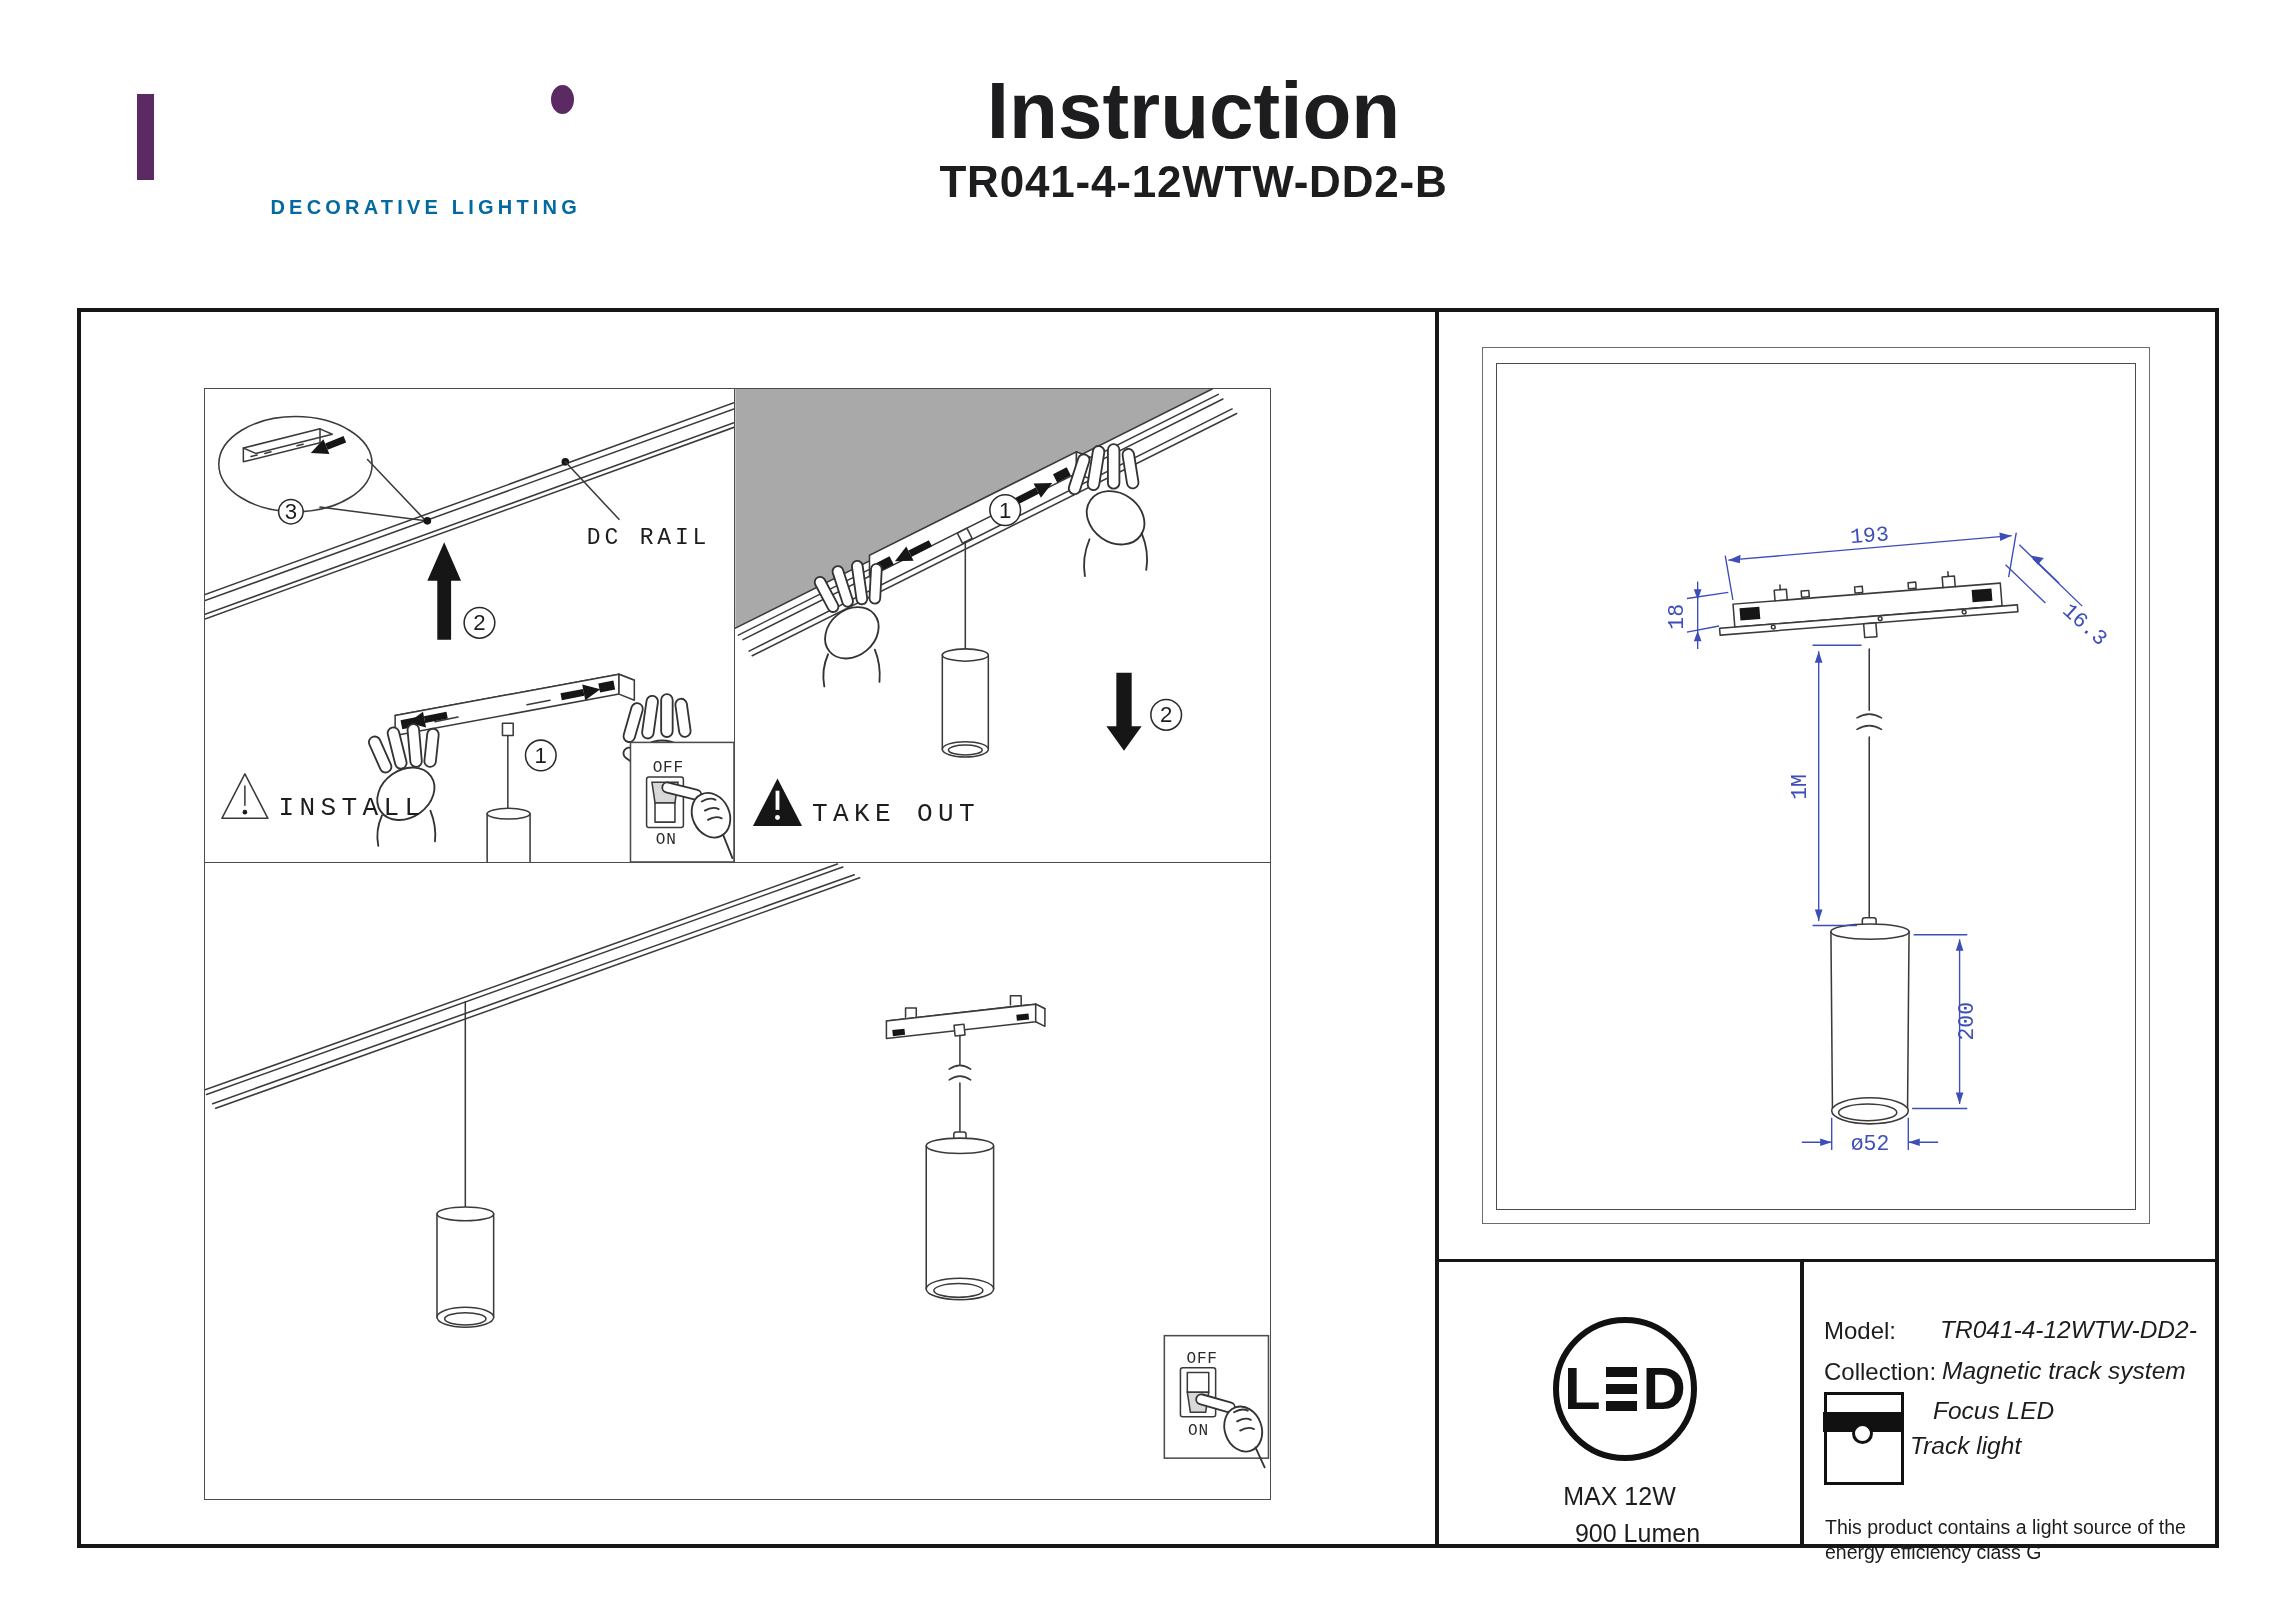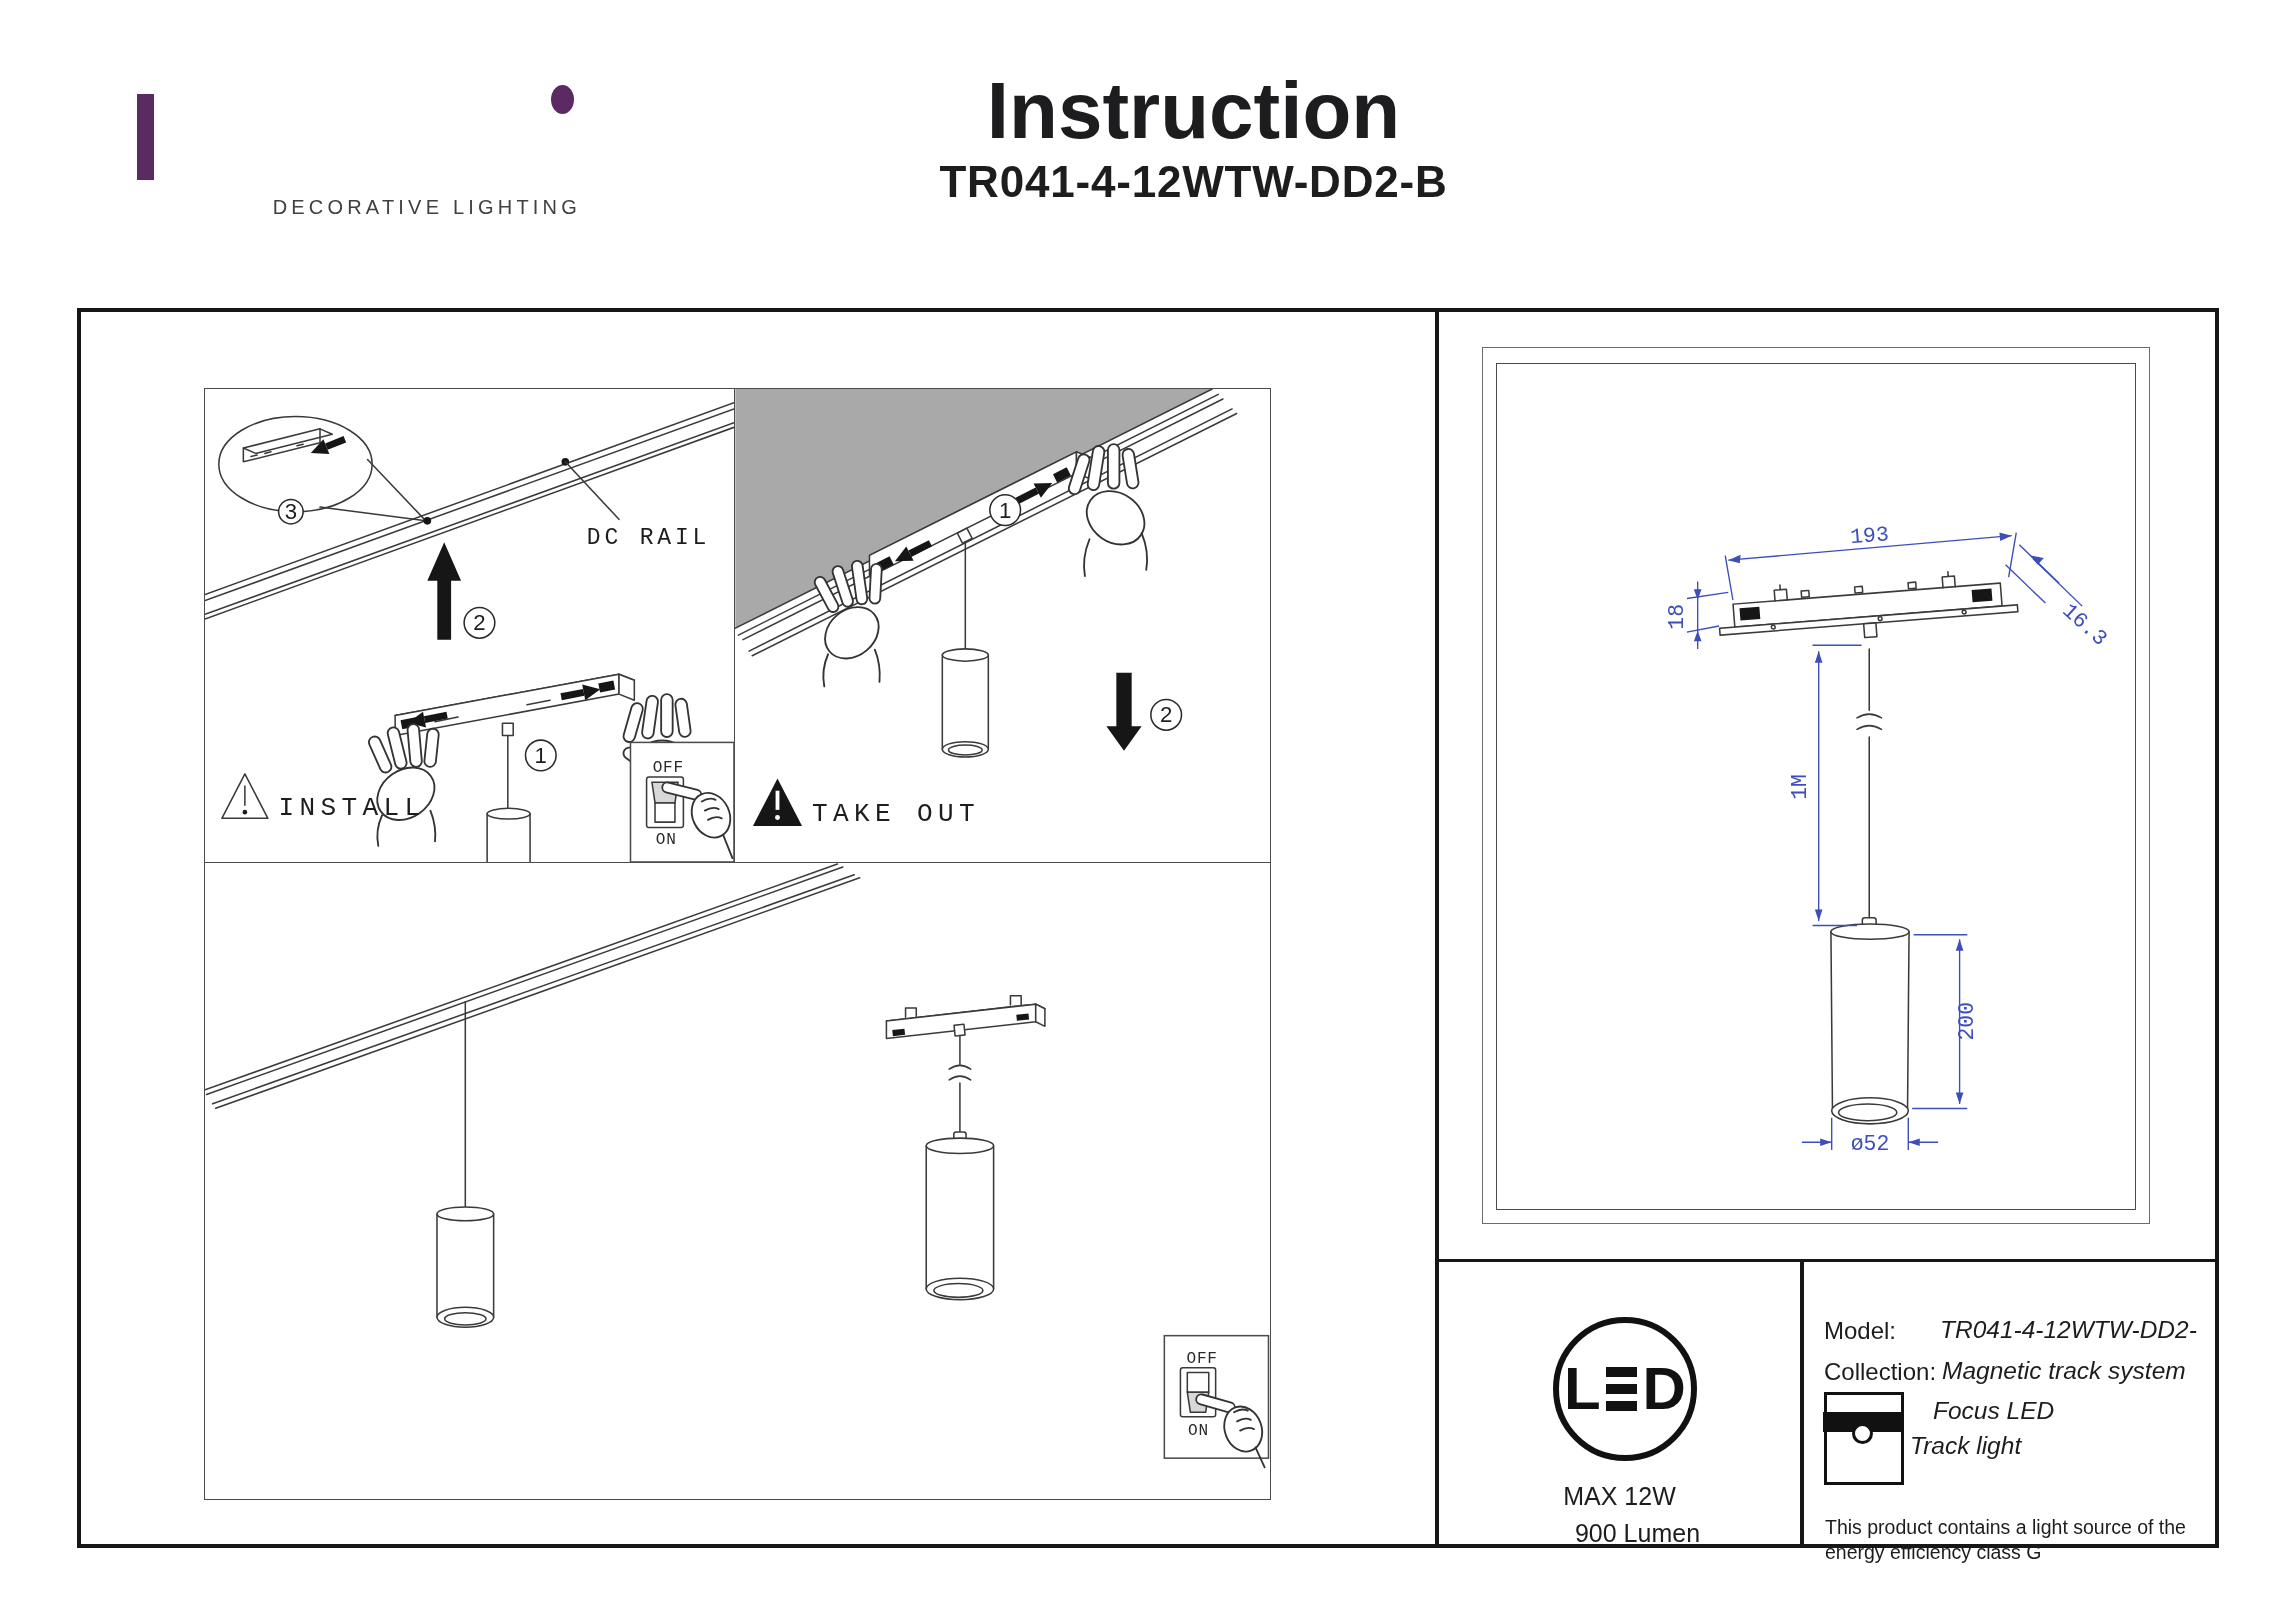--- a/index.html
+++ b/index.html
@@ -3,21 +3,21 @@
 <meta charset="utf-8">
 <style>
   html,body{margin:0;padding:0;}
   body{width:2295px;height:1623px;position:relative;background:#fff;overflow:hidden;
        font-family:"Liberation Sans",sans-serif;color:#1d1d1f;}
   
   .logo{position:absolute;left:70px;top:80px;width:511px;height:145px;}
   .brand{font-size:106px;font-weight:800;letter-spacing:0.8px;line-height:1;color:#262226;}
   .accent-stem{position:absolute;left:67px;top:13.8px;width:17px;height:86px;background:var(--accent_purple);}
   .accent-dot{position:absolute;left:481px;top:4.6px;width:23px;height:29px;border-radius:50%;background:var(--accent_purple);}
-  .tagline{position:absolute;right:0;top:116px;font-size:20px;letter-spacing:4.2px;color:#404040;font-weight:400;}
+  .tagline{position:absolute;right:0;top:116px;font-size:20px;letter-spacing:4.2px;color:#0369a1;font-weight:700;}
   .titleblock{position:absolute;left:811px;top:69px;width:765px;text-align:center;}
   .title{font-size:80px;font-weight:700;line-height:1.05;}
   .modelno{font-size:44px;font-weight:600;margin-top:4px;letter-spacing:0.8px;}
   
   *{box-sizing:border-box;}
   .main-box{position:absolute;left:77px;top:308px;width:2142px;height:1240px;border:4.6px solid #161616;}
   .v-divider{position:absolute;left:1435px;top:308px;width:3.8px;height:1240px;background:#161616;}
   .panel{position:absolute;background:#fff;border:1.5px solid #4b4b4b;}
   #install-panel{left:204px;top:388px;width:531px;height:475px;}
   #takeout-panel{left:735px;top:388px;width:536px;height:475px;border-left:none;}

